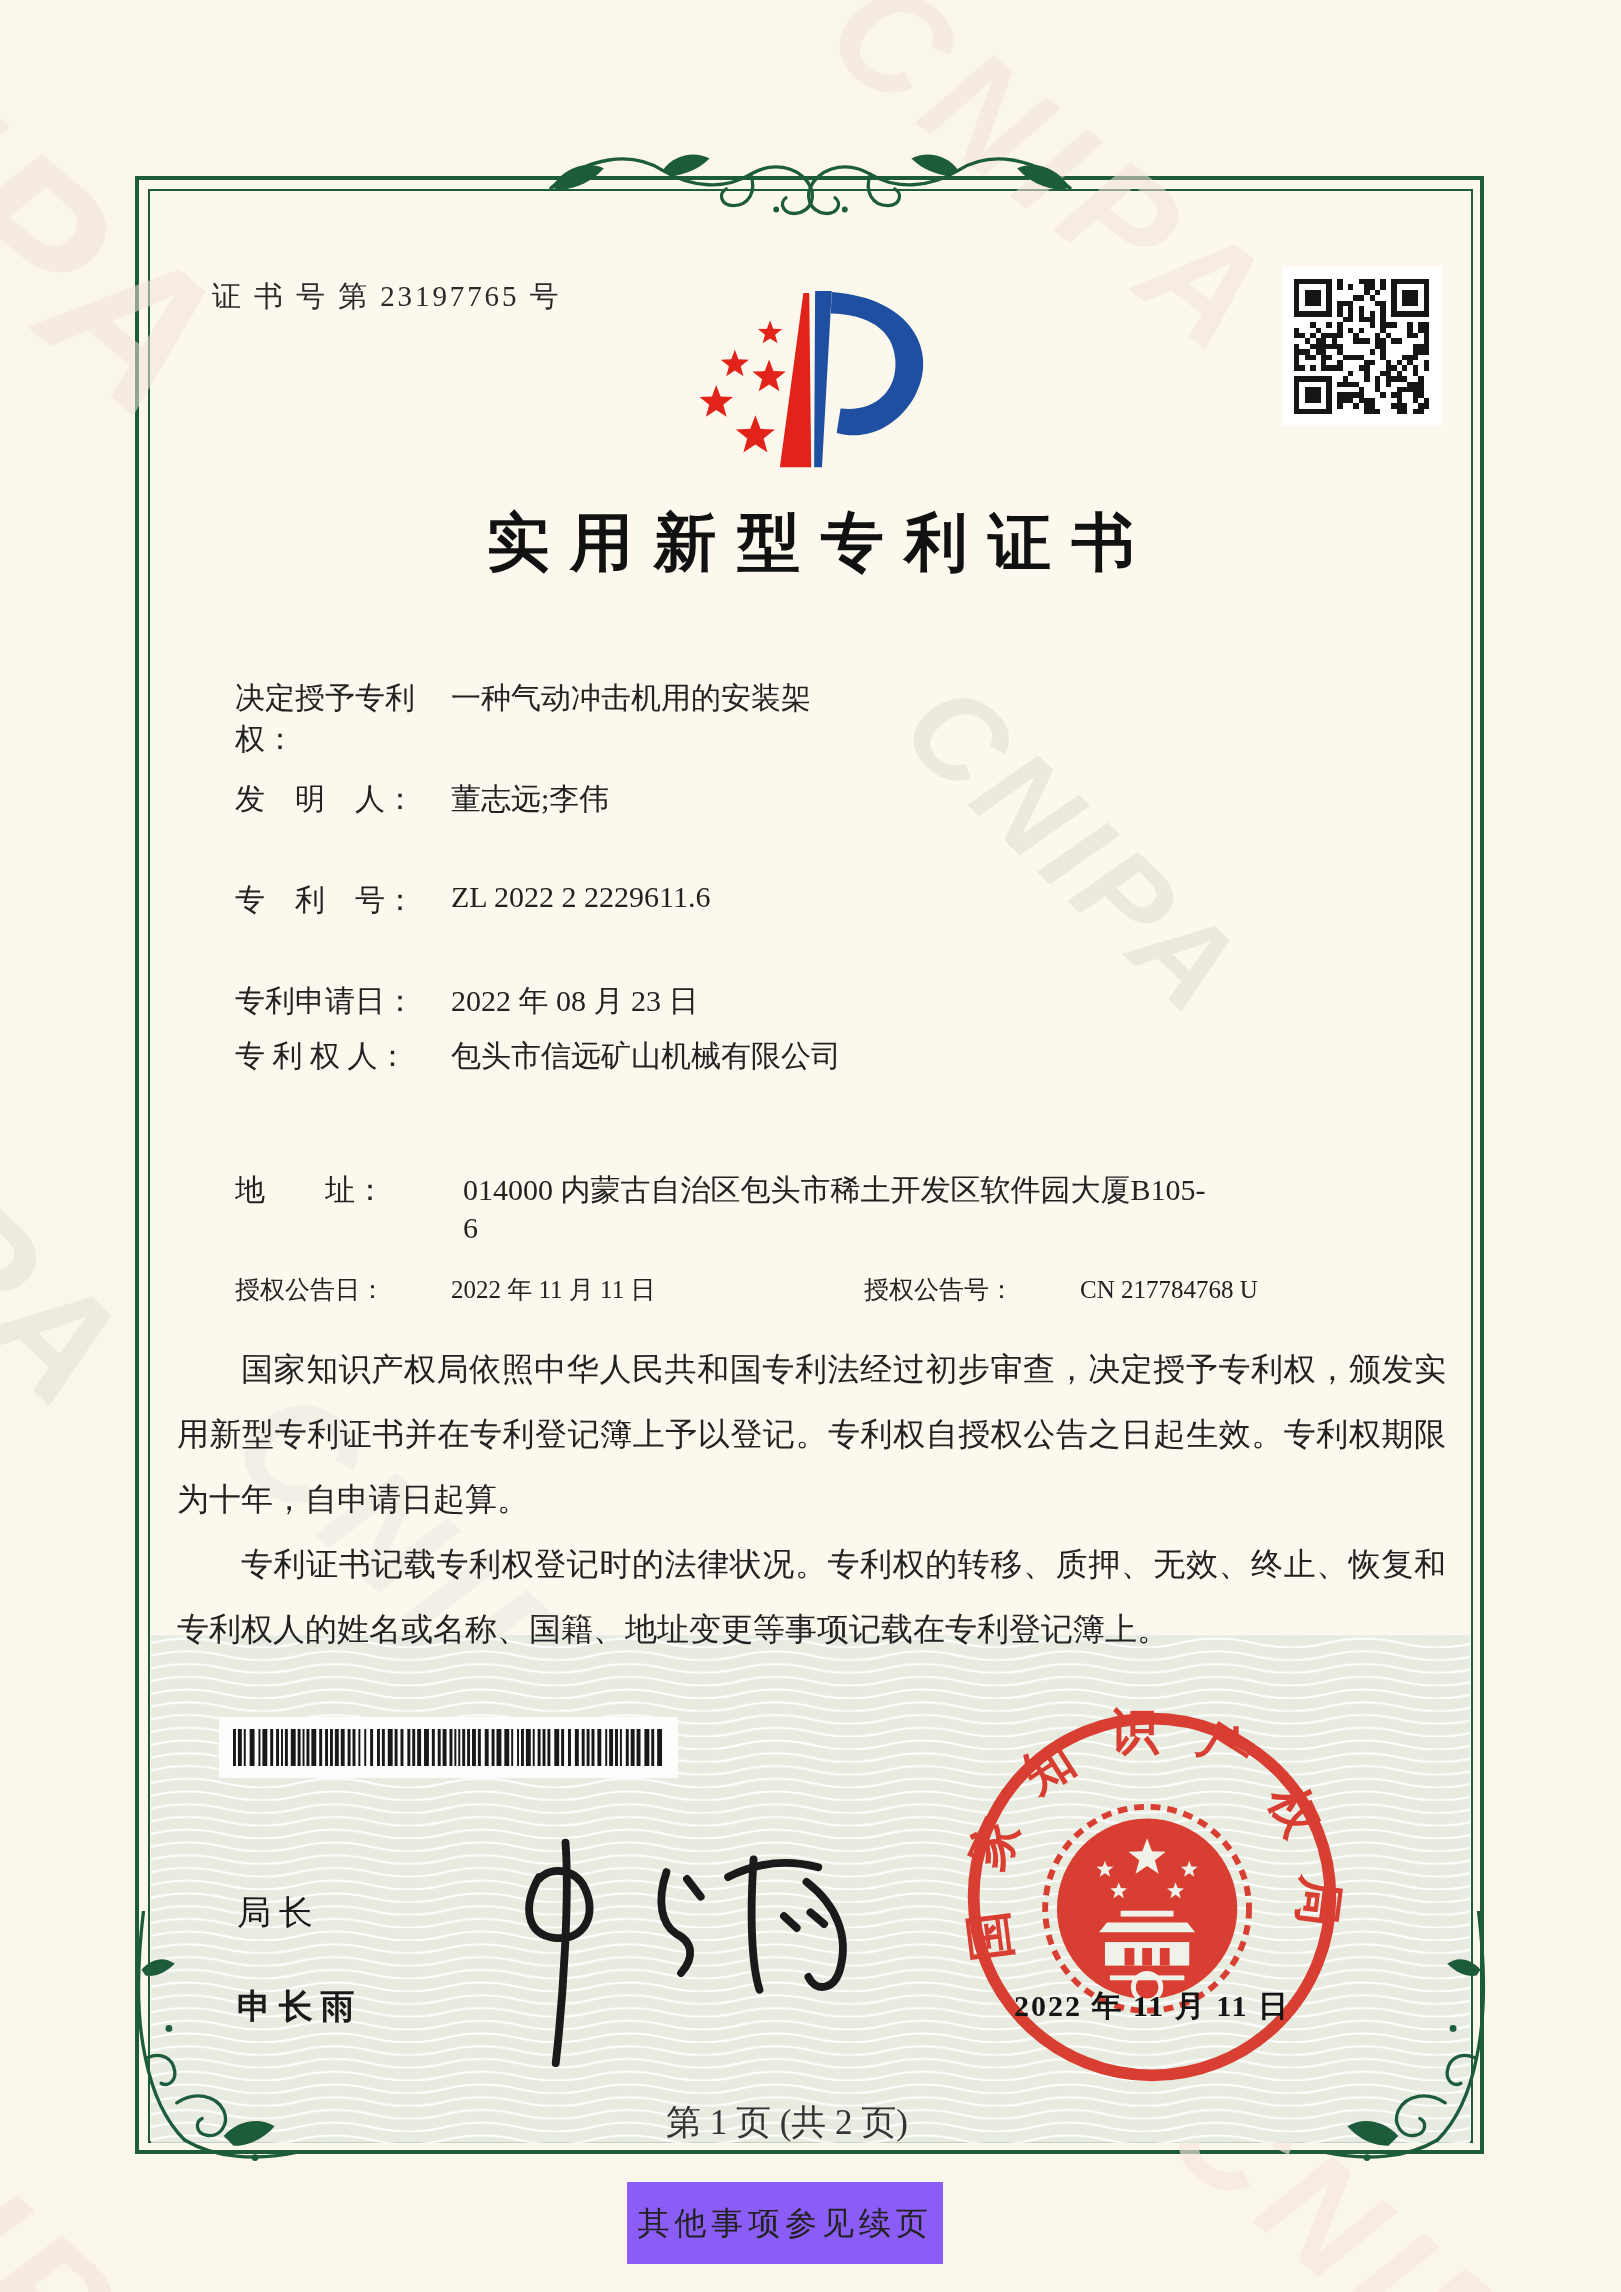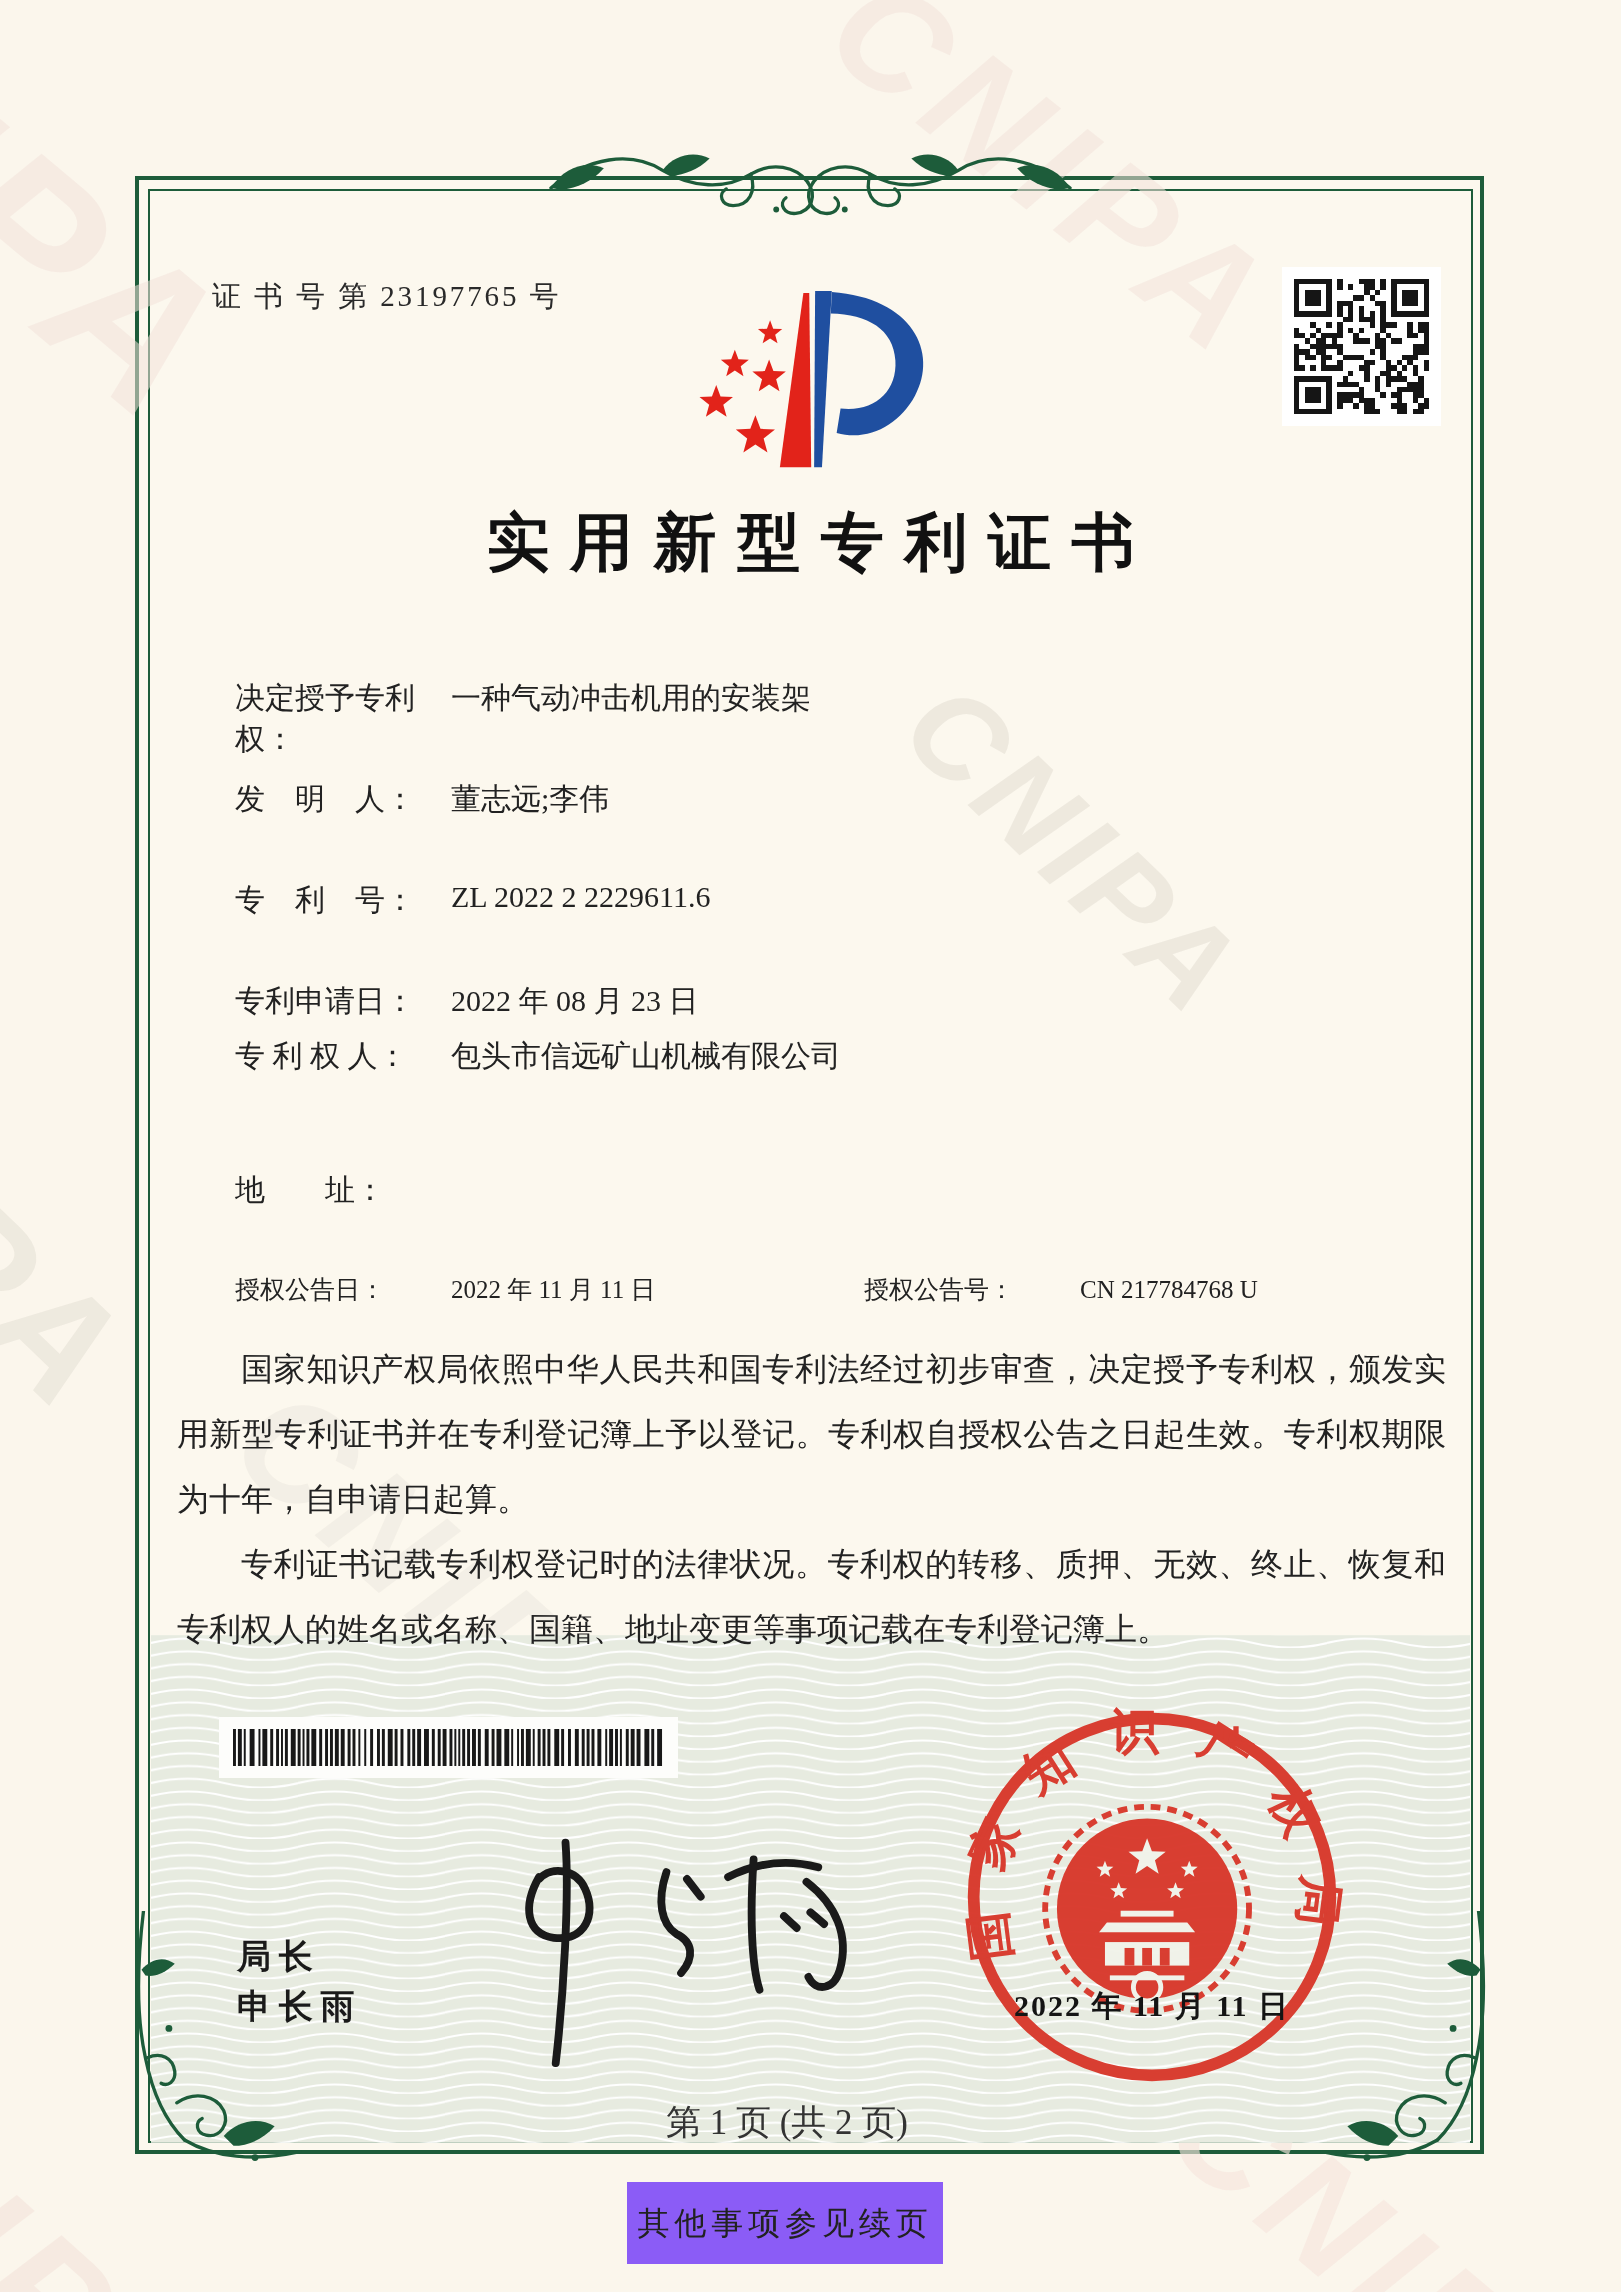--- a/index.html
+++ b/index.html
@@ -40,21 +40,21 @@
 
   .whitebox{background:#ffffff;}
   .qr-box{left:1282px;top:267px;width:159px;height:159px;}
   .qr-box svg{position:absolute;left:11.8px;top:11.8px;}
   #qr-svg rect{fill:#151515;}
   .bar-box{left:219px;top:1717px;width:459px;height:61px;background:#fdfdfb;}
   .bar-box svg{position:absolute;left:13.7px;top:11.8px;}
   #barcode-svg rect{fill:#181818;}
 
   .director-title{left:237px;top:1890px;font-size:34px;letter-spacing:7.8px;color:#1a1a1a;
-      font-family:"Liberation Sans","DejaVu Sans",sans-serif;font-weight:700;margin-top:44px;}
+      font-family:"Liberation Sans","DejaVu Sans",sans-serif;font-weight:400;}
   .director-name{left:237px;top:1984px;font-size:34px;letter-spacing:7.8px;color:#1a1a1a;
       font-family:"Liberation Sans","DejaVu Sans",sans-serif;font-weight:600;}
 
   .seal-date{left:956px;top:1986px;width:392px;text-align:center;font-size:30px;
       letter-spacing:2px;color:#141414;font-weight:600;}
 
   .page-indicator{left:135px;top:2099px;width:1304px;text-align:center;font-size:35px;color:#333;}
 
   .footer-note{left:627px;top:2182px;width:316px;height:82px;background:#8b5cf6;
       text-align:center;font-size:32px;letter-spacing:4.9px;color:#222;line-height:82px;}
@@ -457,20 +457,21 @@
   <div class="abs fld" style="top:981px;">
     <span class="lab">专利申请日：</span>
     <span class="val">2022 年 08 月 23 日</span>
   </div>
   <div class="abs fld" style="top:1036px;">
     <span class="lab">专 利 权 人：</span>
     <span class="val">包头市信远矿山机械有限公司</span>
   </div>
   <div class="abs fld" style="top:1170px;gap:12px;">
     <span class="lab">地　　址：</span>
+    <span class="val addr">014000 内蒙古自治区包头市稀土开发区软件园大厦B105-6</span>
   </div>
 
   <div class="abs grant" style="top:1273px;">
     <span>
       <span class="lab">授权公告日：</span><span>2022 年 11 月 11 日</span>
     </span>
     <span class="g-right">
       <span class="lab">授权公告号：</span><span>CN 217784768 U</span>
     </span>
   </div>

